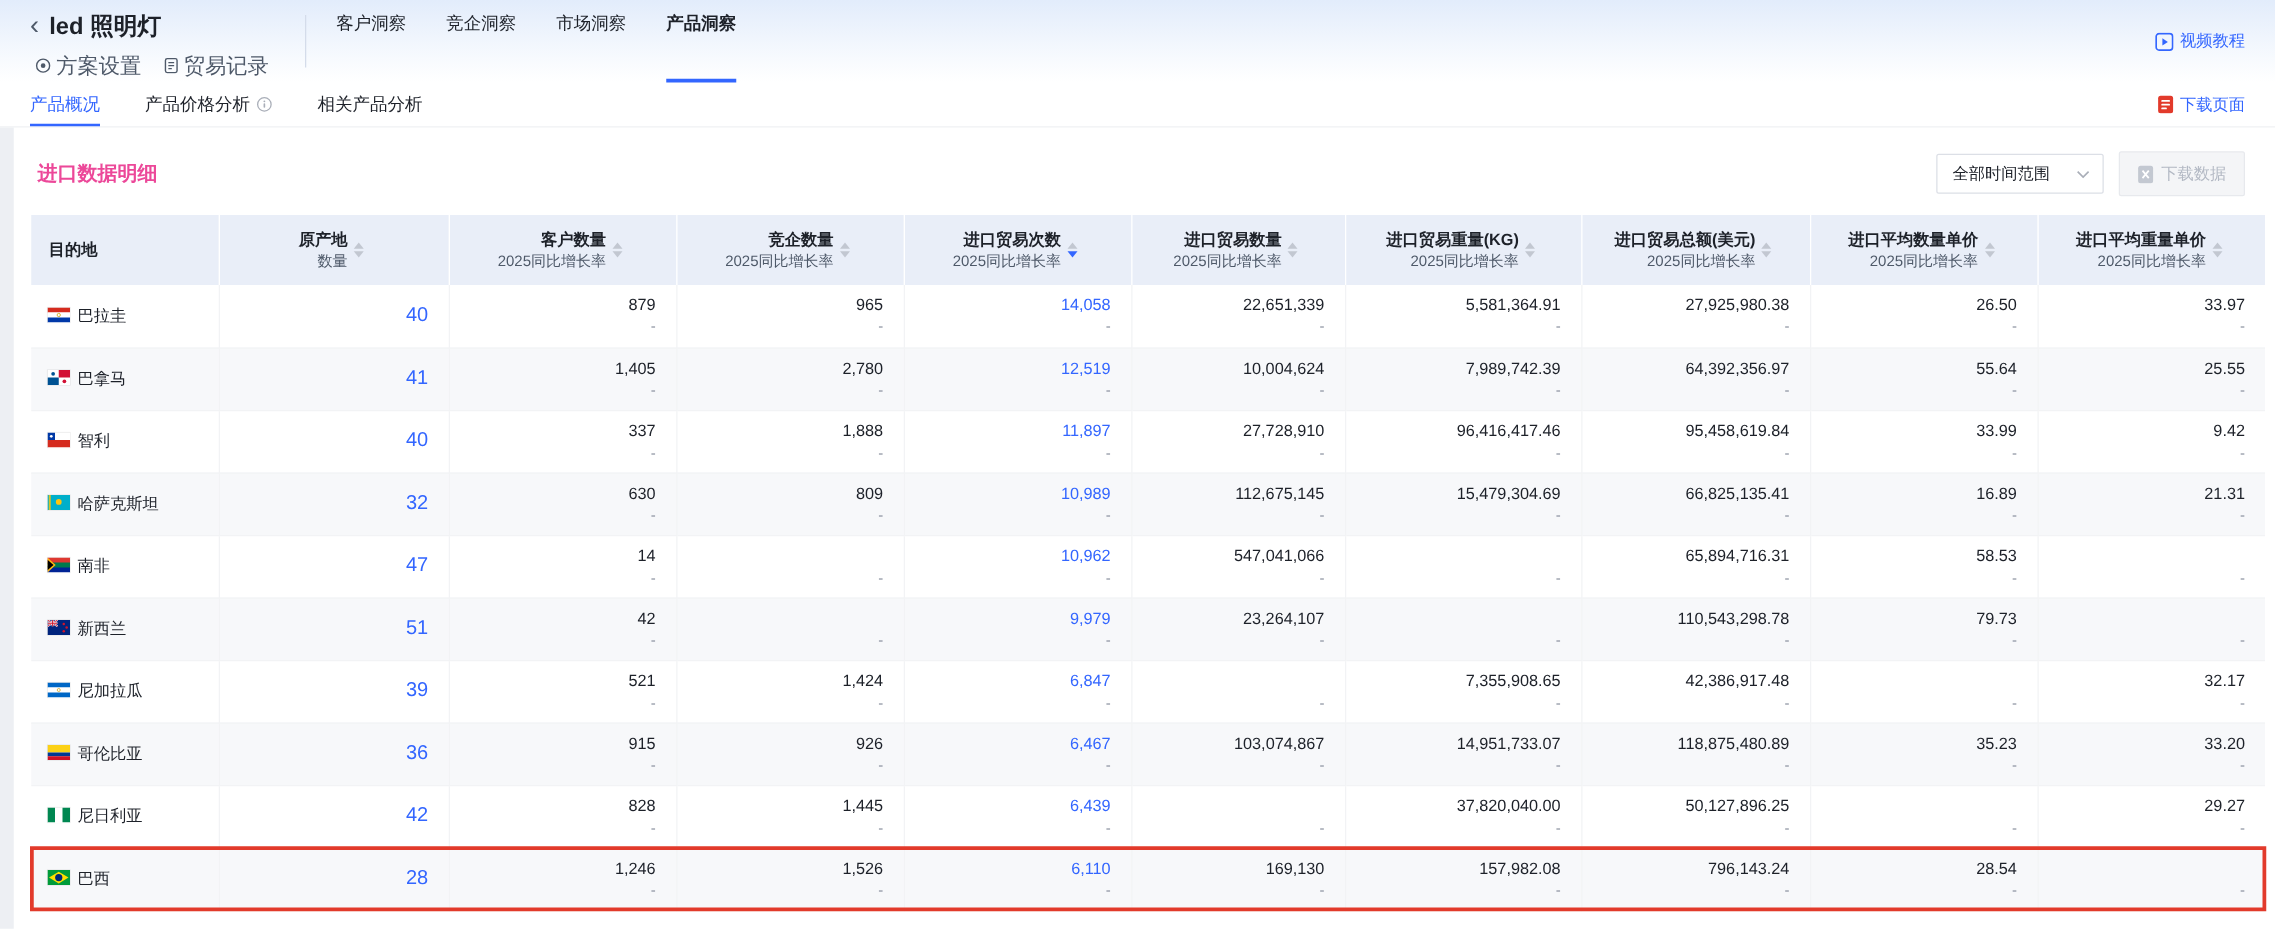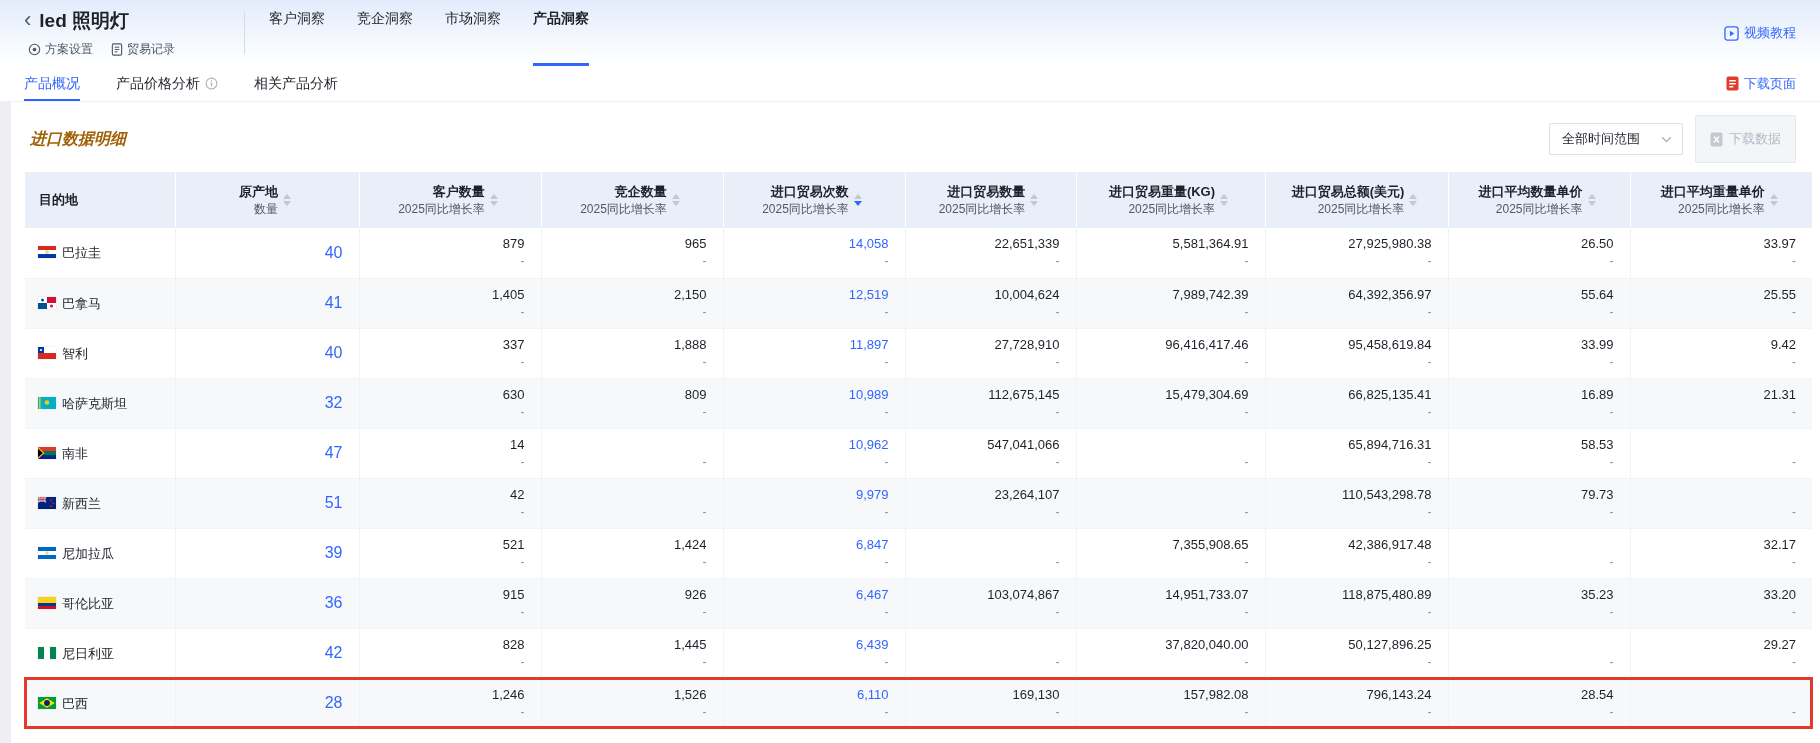--- a/index.html
+++ b/index.html
@@ -8,21 +8,21 @@
 
   
   .topbar { position:relative; height:66px; padding:0 24px;
     background:linear-gradient(180deg,#e2ecfb 0%,#f7fafe 70%,#ffffff 100%);
     display:flex; align-items:stretch; }
   .tb-left { padding-top:8px; min-width:210px; }
   .title-row { display:flex; align-items:center; gap:8px; }
   .back { font-size:22px; color:#4e5969; line-height:22px; cursor:pointer; margin-top:-3px; }
   .page-title { font-size:19px; font-weight:700; color:#1d2129; }
   .title-actions { display:flex; gap:18px; margin-top:7px; margin-left:4px; }
-  .t-act { display:inline-flex; align-items:center; gap:4px; font-size:12px; color:#4e5969; cursor:pointer; }
+  .t-act { display:inline-flex; align-items:center; gap:4px; font-size:17px; color:#4e5969; cursor:pointer; }
   .t-act svg { display:block; }
   .tb-divider { width:1px; background:#d4dcea; margin:12px 24px 12px 10px; }
   .tb-tabs { display:flex; justify-content:space-between; padding-top:10px; }
   .main-tabs { display:flex; gap:32px; }
   .main-tab { font-size:14px; color:#1d2129; padding-bottom:5px; cursor:pointer; border-bottom:3px solid transparent; }
   .main-tab.active { font-weight:700; border-bottom-color:#3366ff; }
   .sub-tabs { display:flex; gap:26px; }
   .sub-tab { font-size:13px; color:#4e5969; padding-bottom:7px; cursor:pointer; border-bottom:2px solid transparent; }
   .sub-tab.active { color:#3366ff; border-bottom-color:#3366ff; }
   .tb-right { margin-left:auto; display:flex; align-items:center; }
@@ -36,26 +36,26 @@
     cursor:pointer; border-bottom:2px solid transparent; padding-top:2px; }
   .sec-tab.active { color:#3366ff; border-bottom-color:#3366ff; }
   .secnav-right { margin-left:auto; display:flex; align-items:center; }
   .dl-page { display:inline-flex; align-items:center; gap:5px; color:#3366ff; font-size:13px; cursor:pointer; }
 
   .leftstrip { position:absolute; left:0; top:102px; width:11px; height:641px; background:#edeff3; }
 
   
   .filters { display:flex; align-items:center; justify-content:space-between;
     padding:16px 24px 0 30px; height:58px; }
-  .section-title { font-size:16px; font-weight:700; color:#a16207;font-style:italic; }
+  .section-title { font-size:16px; font-weight:700; color:#ec4899; }
   .controls { display:flex; gap:12px; align-items:center; }
   .select { display:inline-flex; align-items:center; justify-content:space-between;
     width:134px; height:32px; padding:0 10px 0 12px; border:1px solid #dcdfe6; border-radius:2px;
     background:#fff; font-size:13px; color:#1d2129; cursor:pointer; }
-  .dl-btn { display:inline-flex; align-items:center; gap:6px; height:48px; padding:12px 14px;
+  .dl-btn { display:inline-flex; align-items:center; gap:6px; height:36px; padding:12px 14px;
     background:#f4f5f7; border:1px solid #e7e9ed; border-radius:2px; font-size:13px; color:#b3b9c4;
     cursor:not-allowed; font-family:inherit; }
 
   
   .tablewrap { margin:12px 8px 11px 25px; }
   table { width:1787px; border-collapse:collapse; table-layout:fixed; }
   thead th { height:56px; background:#e9eef8; border-right:1px solid #ffffff;
     vertical-align:middle; font-weight:400; }
   thead th:last-child { border-right:none; }
   .th-wrap { display:flex; align-items:center; justify-content:center; padding:0 10px 0 6px; }
@@ -366,21 +366,21 @@
                   <rect y="6" width="9" height="6" fill="#005293"></rect>
                   <circle cx="4.5" cy="3" r="1.5" fill="#005293"></circle>
                   <circle cx="13.5" cy="9" r="1.5" fill="#d21034"></circle>
                 </svg></span><span class="dest-name">巴拿马</span></td>
             <td class="cell-num"><a class="blue">41</a></td>
             <td class="cell-num">
               <div class="val">1,405</div>
               <div class="gr">-</div>
             </td>
             <td class="cell-num">
-              <div class="val">2,150</div>
+              <div class="val">2,780</div>
               <div class="gr">-</div>
             </td>
             <td class="cell-num">
               <div class="val blue">12,519</div>
               <div class="gr">-</div>
             </td>
             <td class="cell-num">
               <div class="val">10,004,624</div>
               <div class="gr">-</div>
             </td>

